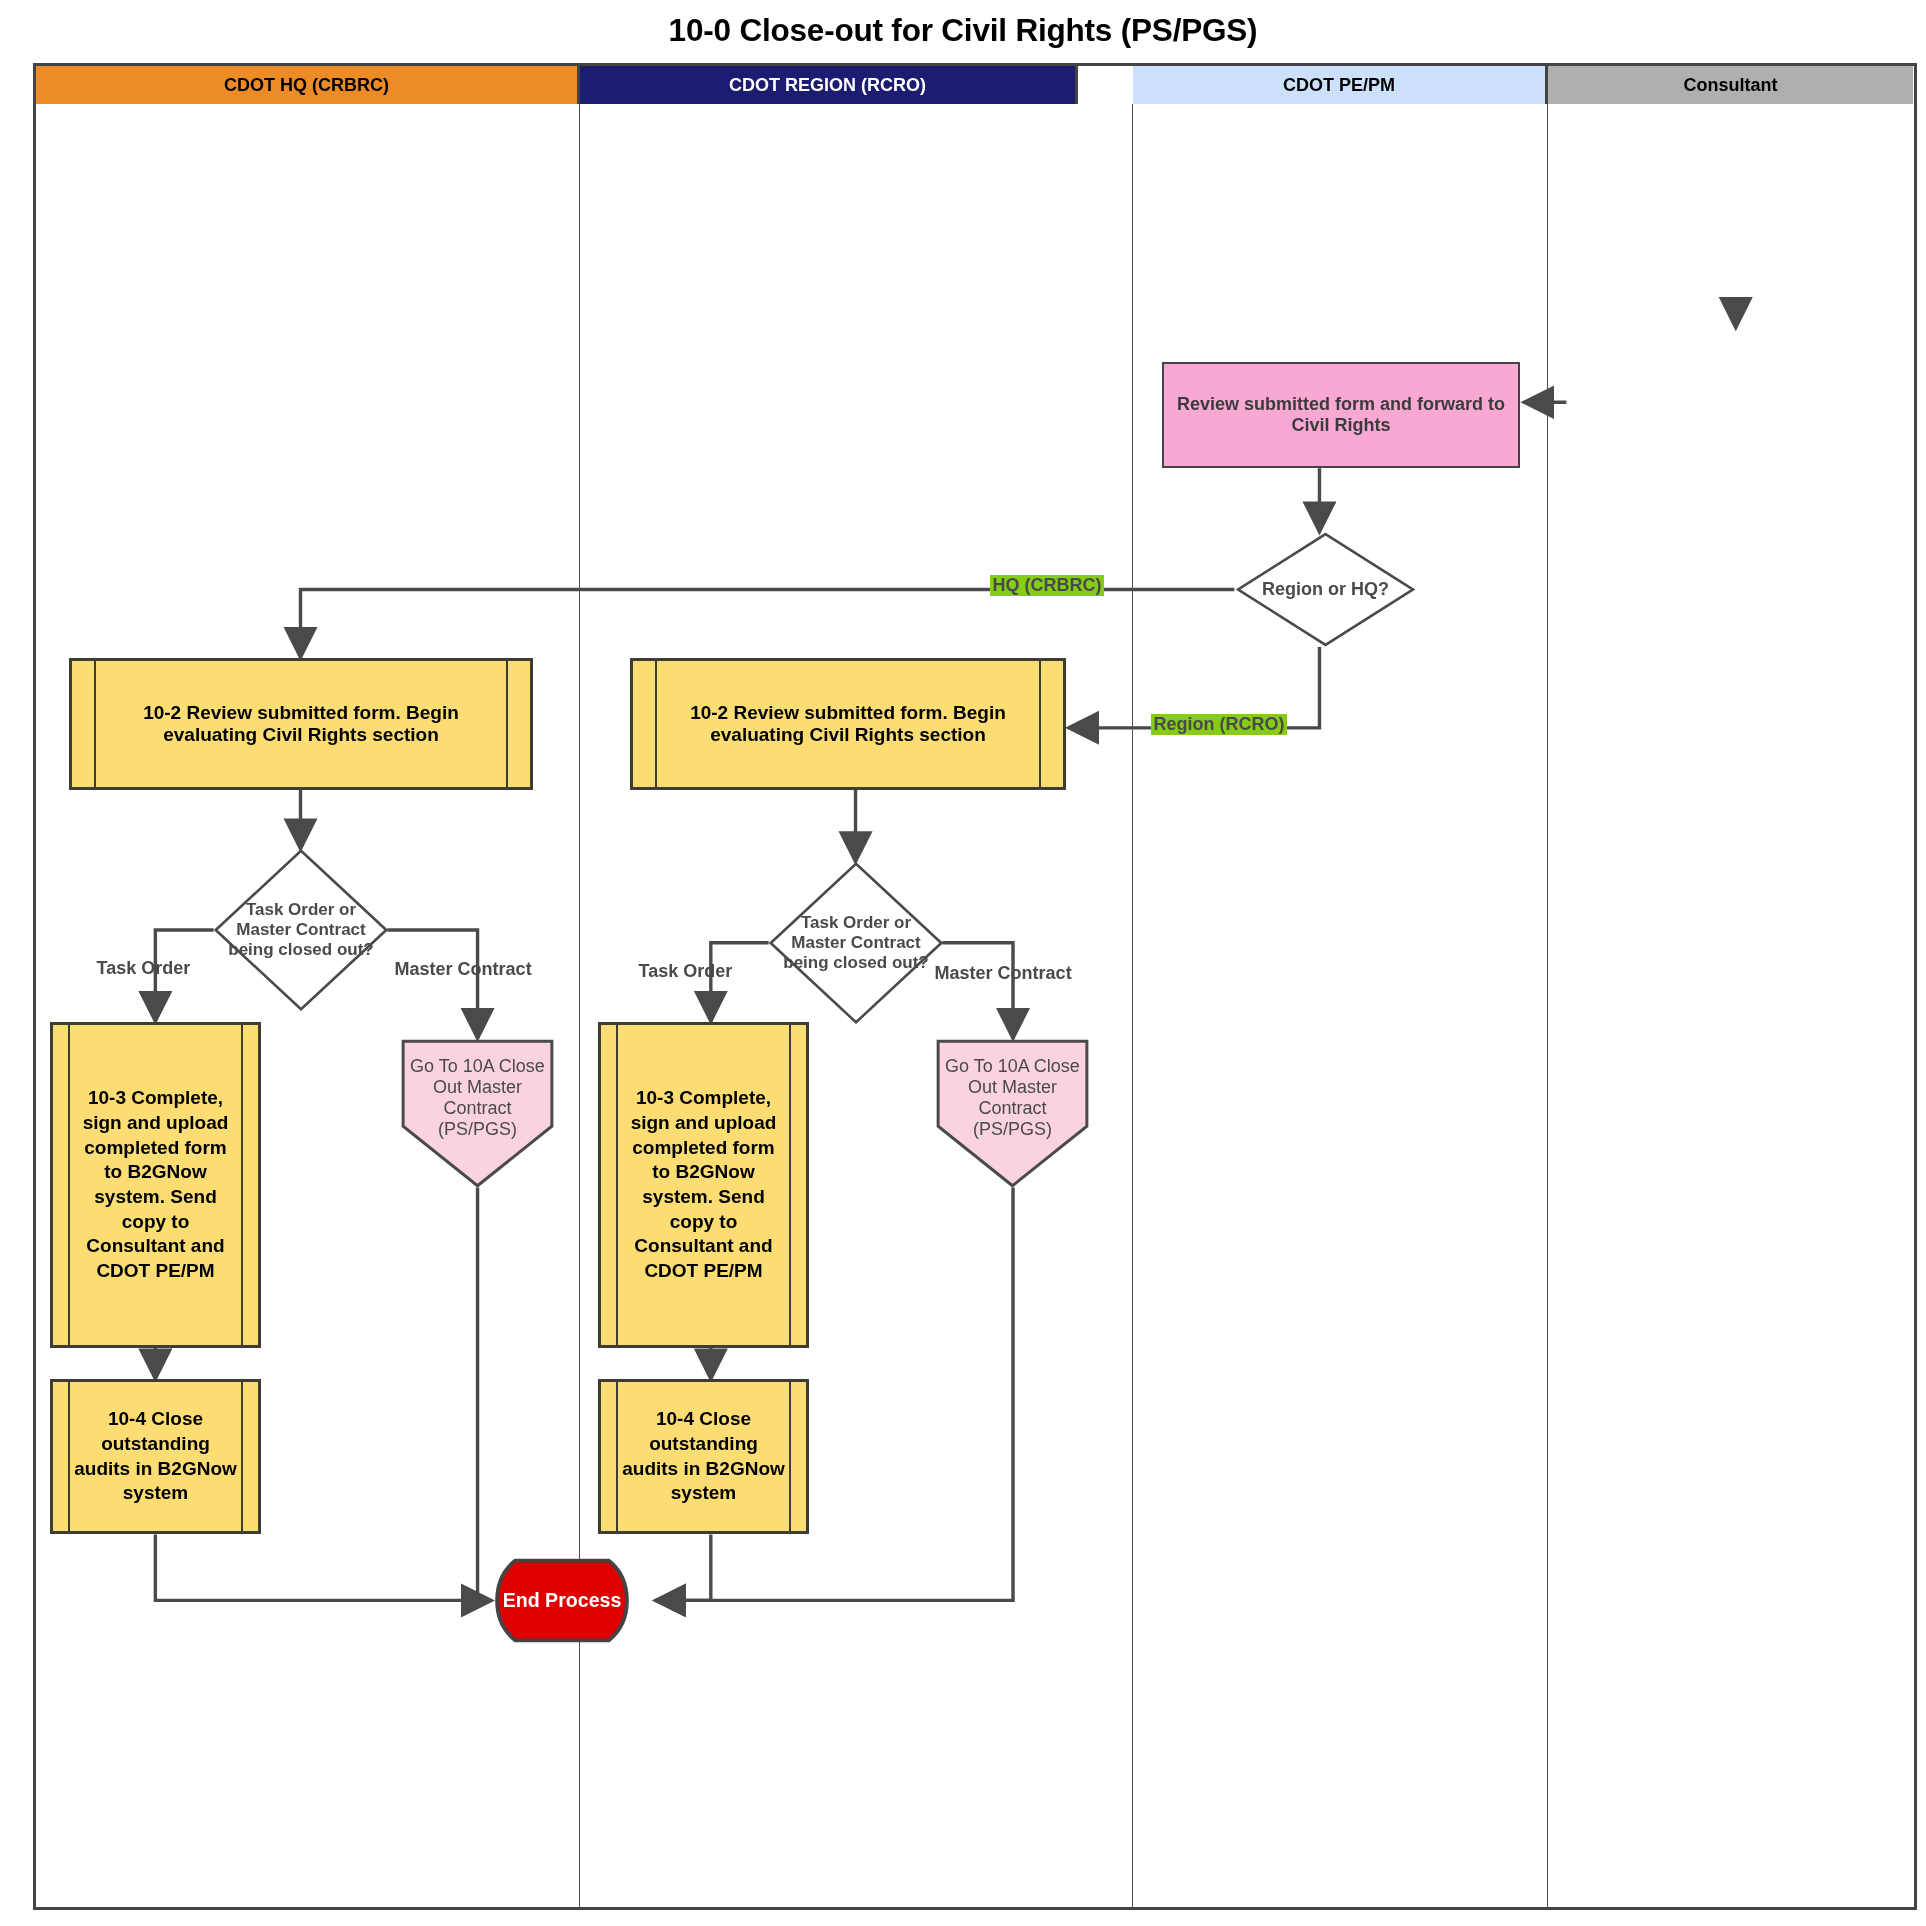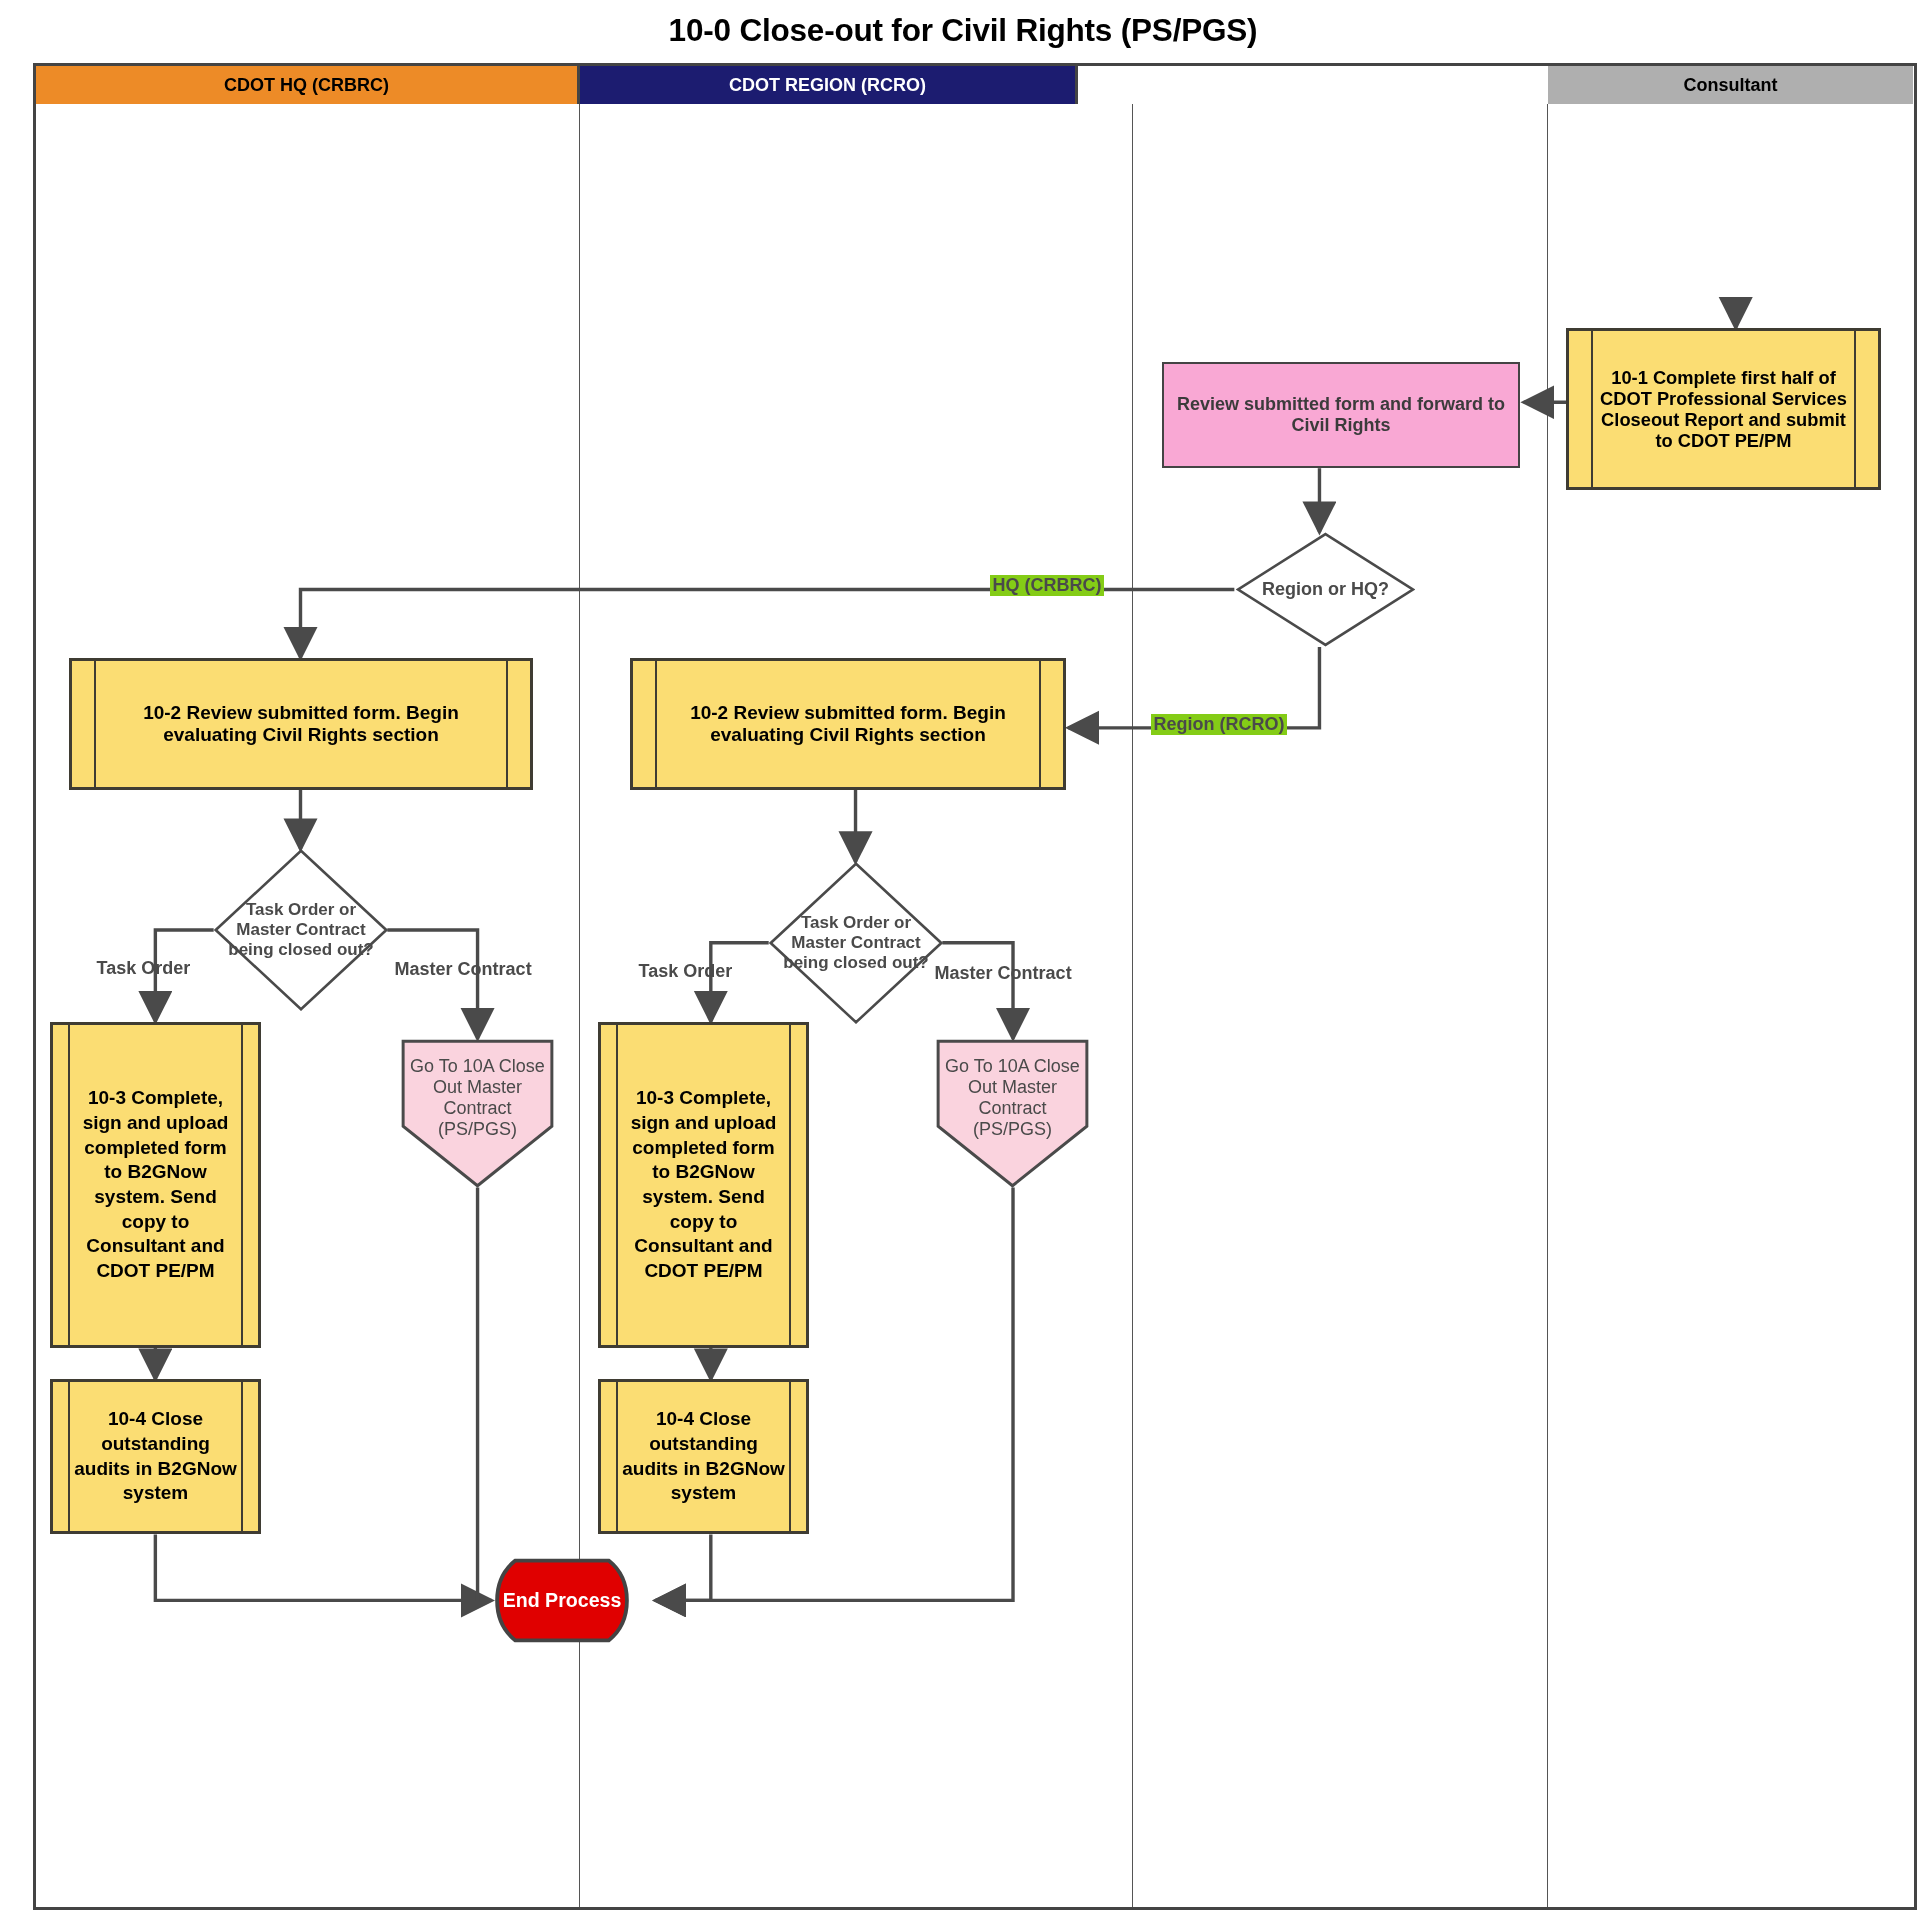--- a/index.html
+++ b/index.html
@@ -66,20 +66,23 @@
   <div id="title">10-0 Close-out for Civil Rights (PS/PGS)</div>
 
   <div id="frame">
 
     <div class="lane-head" style="left:0;width:544px;background:#ED8B27;color:#000;">
       <span>CDOT HQ (CRBRC)</span>
     </div>
     <div class="lane-head" style="left:544px;width:498px;background:#1C1C70;color:#fff;">
       <span>CDOT REGION (RCRO)</span>
     </div>
+    <div class="lane-head" style="left:1097px;width:415px;background:#CCE0FB;color:#000;">
+      <span>CDOT PE/PM</span>
+    </div>
     <div class="lane-head last" style="left:1512px;width:365px;background:#AFAFAF;color:#000;">
       <span>Consultant</span>
     </div>
 
     <div class="lane-body" style="left:0;width:544px;"></div>
     <div class="lane-body" style="left:544px;width:553px;"></div>
     <div class="lane-body" style="left:1097px;width:415px;"></div>
     <div class="lane-body last" style="left:1512px;width:365px;"></div>
   </div>
 
@@ -123,25 +126,20 @@
 
       <path d="M2380,2790 L2380,3760 L1540,3760"></path>
     </g>
     <g stroke="#4a4a4a" stroke-width="8" fill="none">
 
       <path d="M1122,2790 L1122,3760"></path>
     </g>
   </svg>
 
 
-  <div class="node pproc" style="left:1566px;top:328px;width:315px;height:162px;font-size:18.3px;">
-    <div class="bar-l"></div>
-    <div class="bar-r"></div>
-    <span style="padding:0 27px;">10-1 Complete first half of CDOT Professional Services Closeout Report and submit to CDOT PE/PM</span>
-  </div>
 
   <div class="node rect" style="left:1162px;top:362px;width:358px;height:106px;font-size:18px;">
     <span>Review submitted form and forward to Civil Rights</span>
   </div>
 
   <div class="node diamond" style="left:1236px;top:532px;width:179px;height:115px;font-size:18px;">
     <svg width="179" height="115" viewBox="0 0 420 270">
       <polygon points="210,5 415,135 210,265 5,135" fill="#ffffff" stroke="#4a4a4a" stroke-width="6"></polygon>
     </svg>
     <span class="dtxt">Region or HQ?</span>

